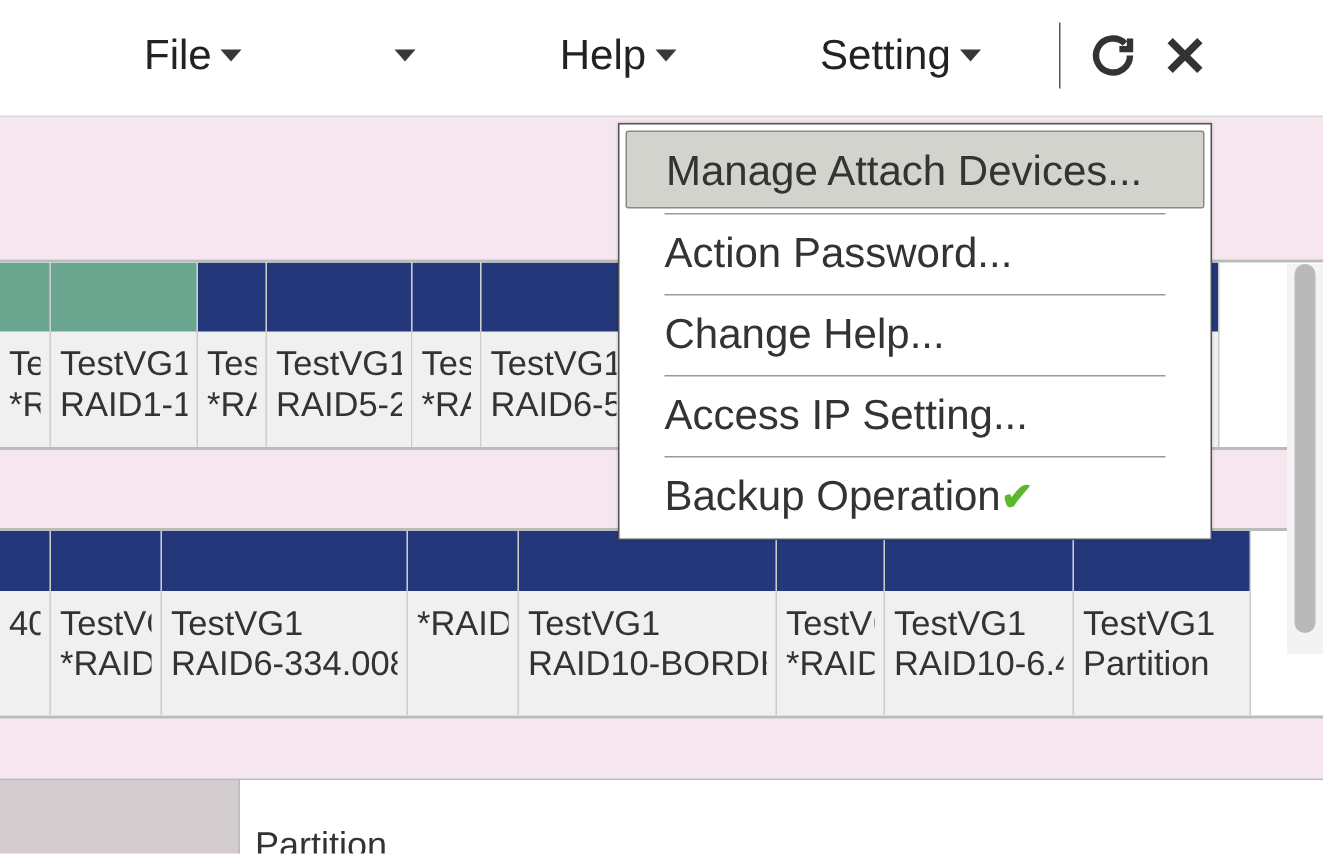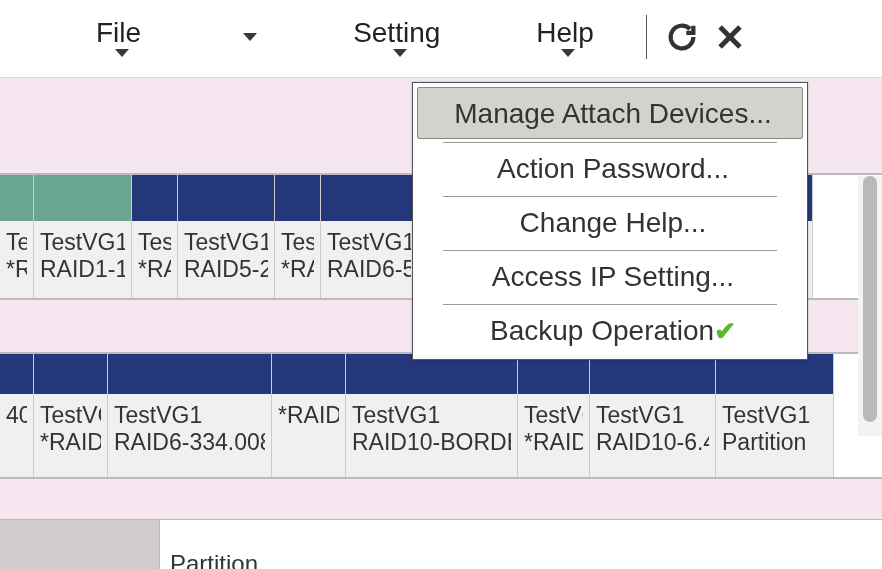--- a/index.html
+++ b/index.html
@@ -21,21 +21,20 @@
       height: 78px;
     }
     .menu-item {
       font-size: 28px;
       color: #222;
       padding: 0 22px;
       cursor: default;
       display: flex;
       align-items: center;
       margin-left: 52px;
-      flex-direction: column;
     }
     .menu-item:first-child { margin-left: 74px; }
     .caret {
       display: inline-block;
       margin-left: 6px;
       width: 0; height: 0;
       border-left: 7px solid transparent;
       border-right: 7px solid transparent;
       border-top: 8px solid #383838;
     }
@@ -139,21 +138,21 @@
       padding: 4px;
       box-shadow: 0 0 2px rgba(0,0,0,0.25);
     }
     .dd-item {
       padding: 10px 20px 8px 26px;
       font-size: 28px;
       color: #333;
       cursor: default;
       display: flex;
       align-items: center;
-      justify-content: center;
+      justify-content: flex-start;
     }
     .dd-item.hover {
       background: #d3d3cd;
       border: 1px solid #888;
       border-radius: 2px;
       margin: 0;
     }
     .dd-sep {
       height: 1px;
       background: #999;
@@ -188,25 +187,25 @@
 
 <div class="menubar">
   <div class="menu-item">
     <span>File</span>
     <span class="caret"></span>
   </div>
   <div class="menu-item">
     <span class="caret"></span>
   </div>
   <div class="menu-item">
+    <span>Help</span>
+    <span class="caret"></span>
+  </div>
+  <div class="menu-item">
     <span>Setting</span>
-    <span class="caret"></span>
-  </div>
-  <div class="menu-item">
-    <span>Help</span>
     <span class="caret"></span>
   </div>
   <div class="menu-separator"></div>
   <div class="toolbar-icons">
     <span class="refresh-icon">
       <svg viewBox="0 0 24 24" fill="none" stroke="#333" stroke-width="3">
           <path d="M20 12a8 8 0 1 1-2.34-5.66"></path>
           <path d="M20 4v5h-5"></path>
         </svg>
     </span>

